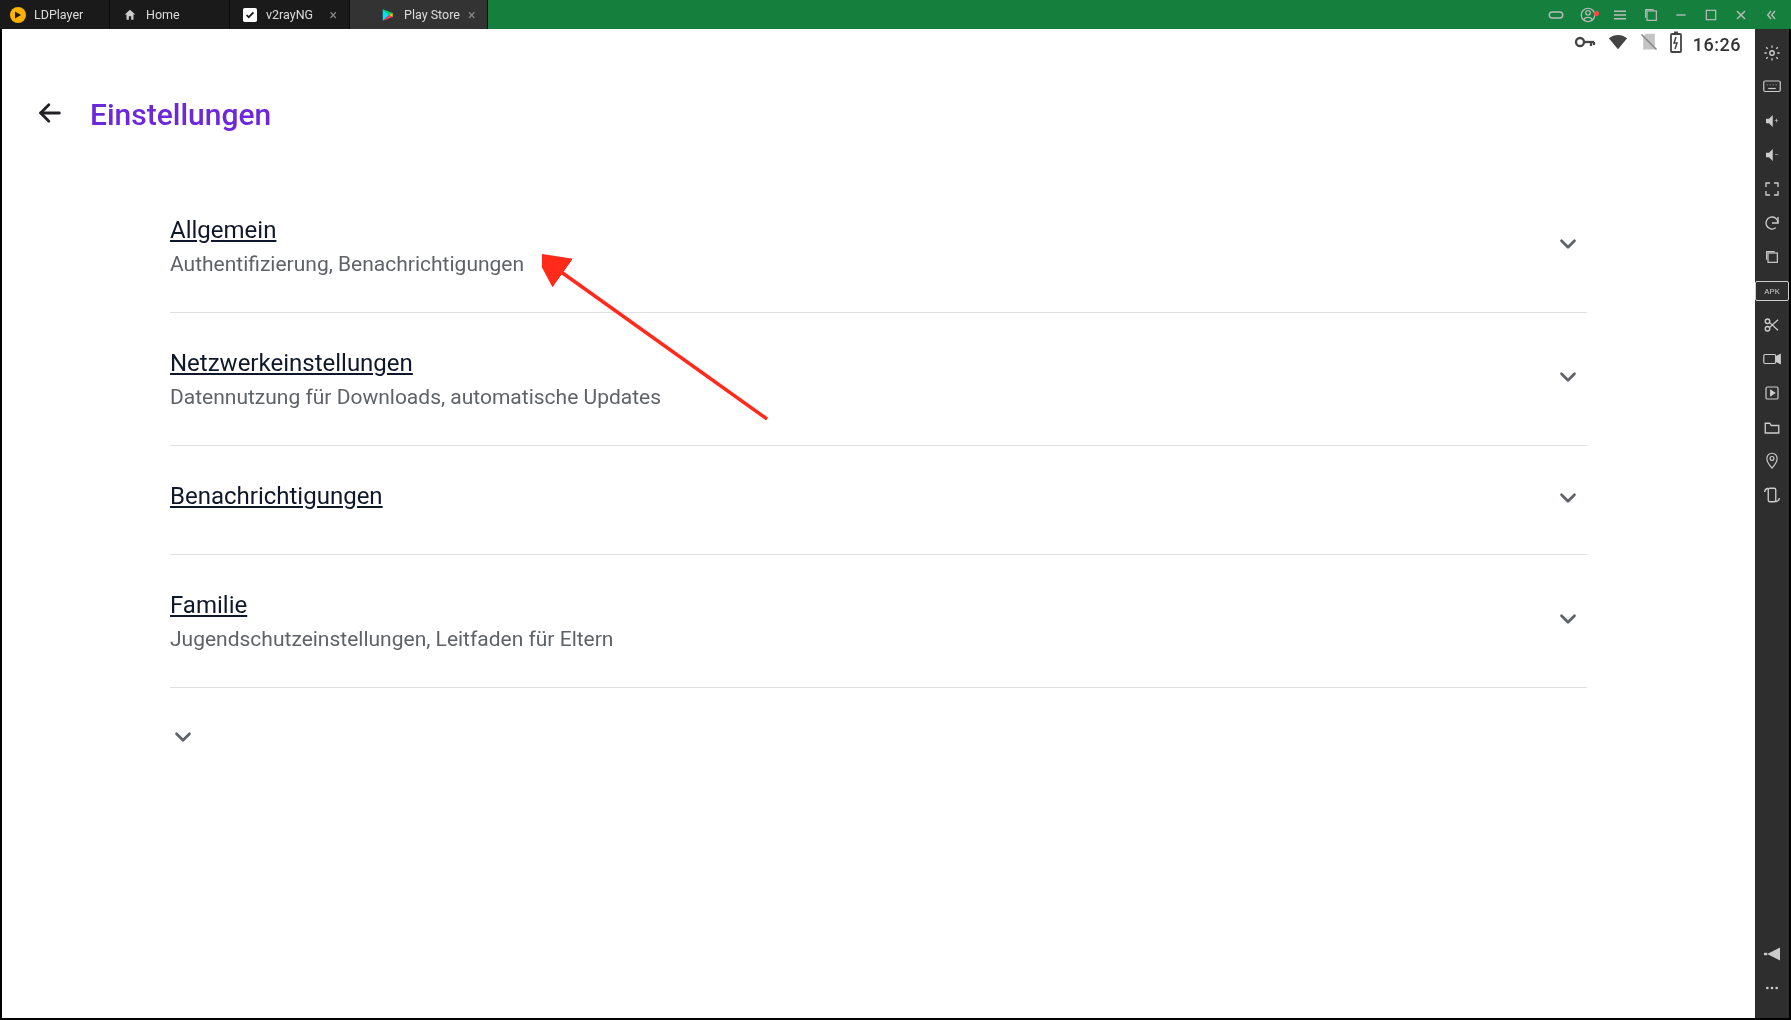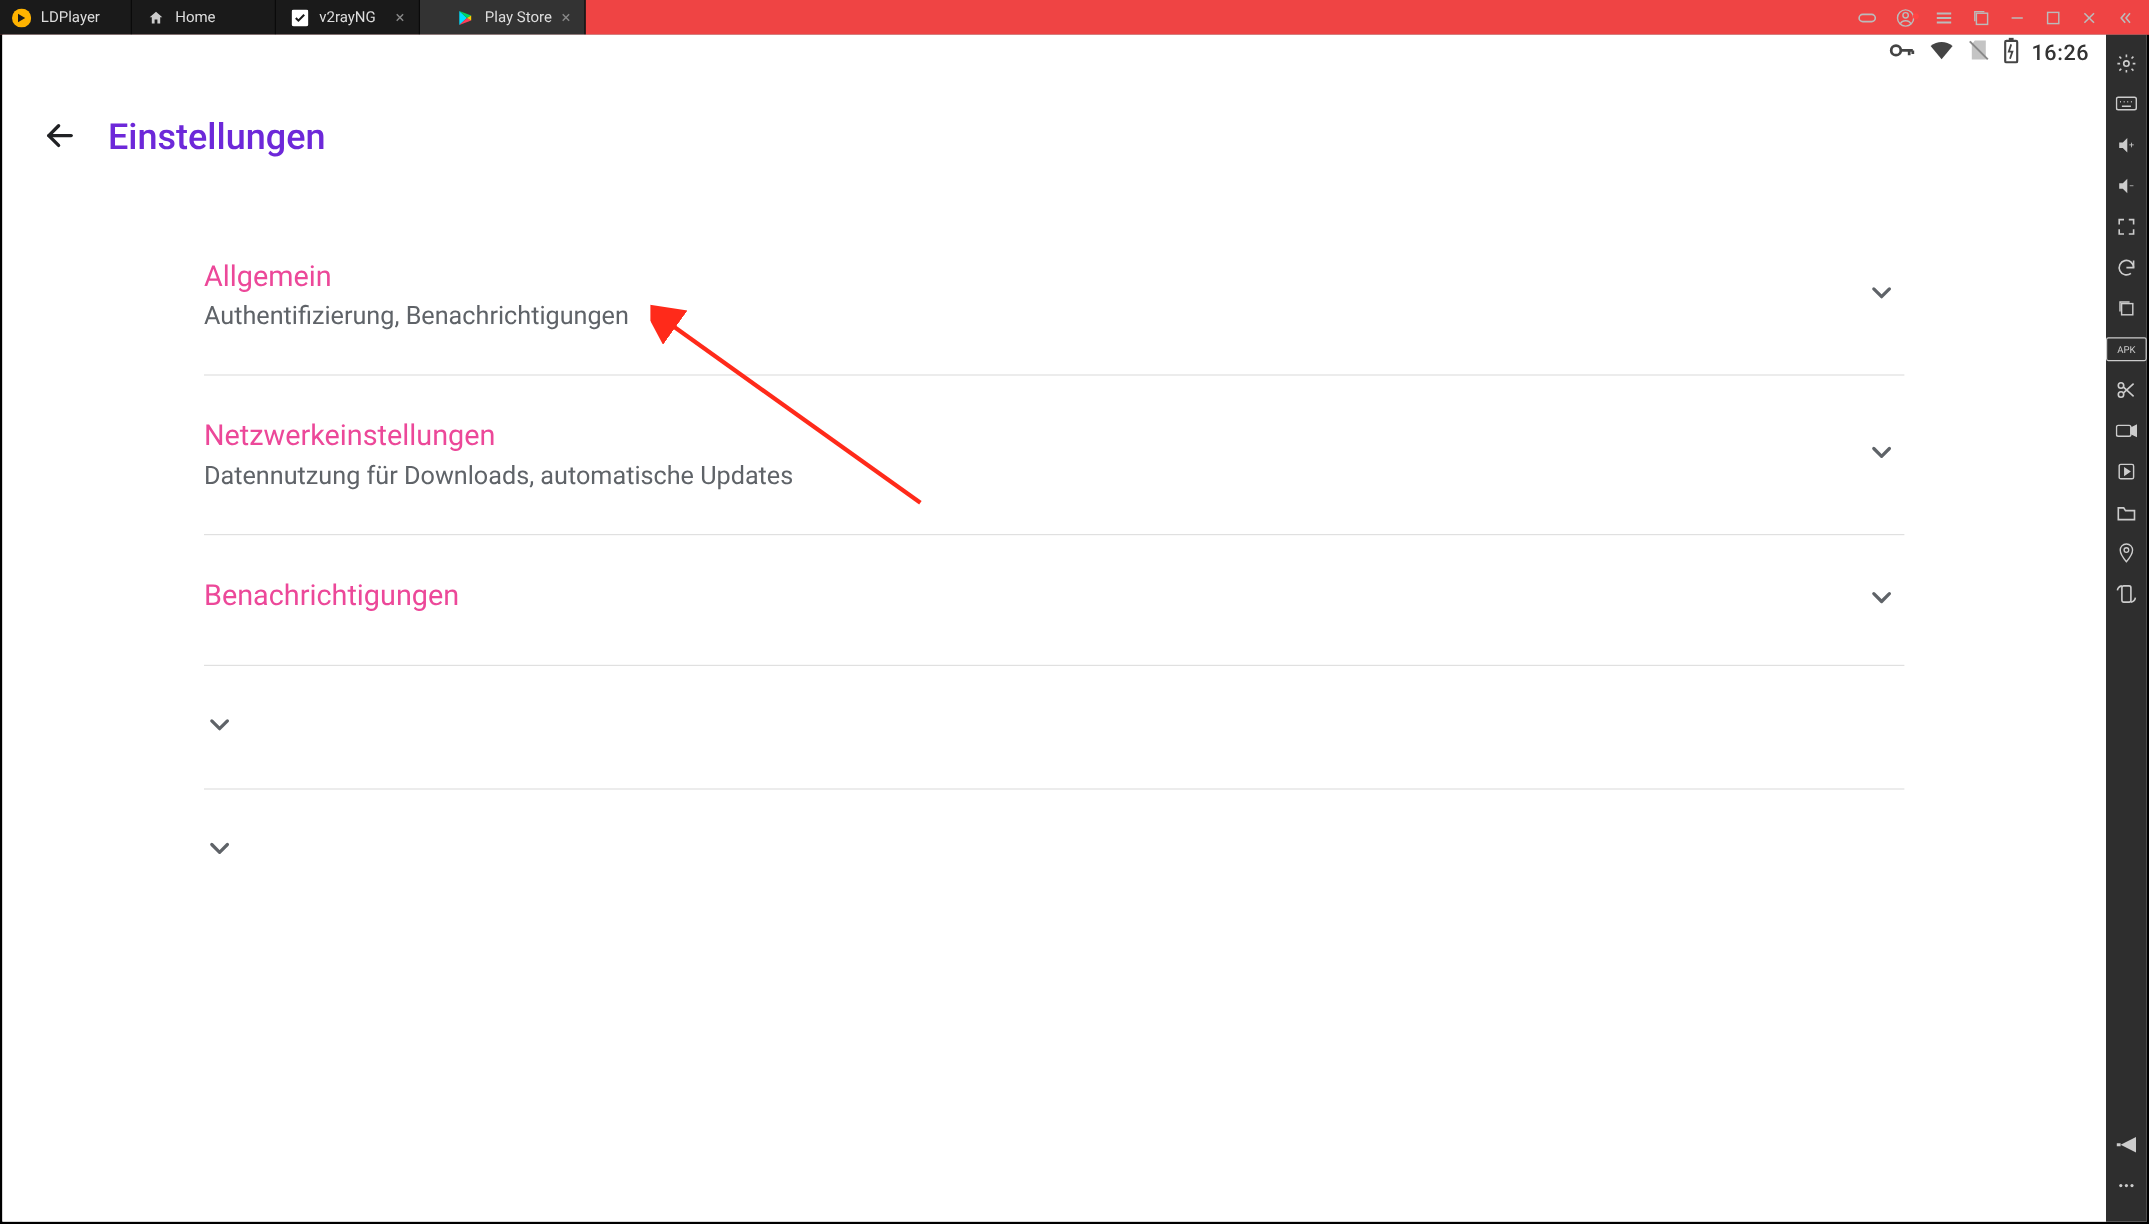--- a/index.html
+++ b/index.html
@@ -6,21 +6,21 @@
     body {
       font-family: -apple-system, BlinkMacSystemFont, "Segoe UI", Roboto, Arial, sans-serif;
       background: #000;
       width: 1791px;
       height: 1020px;
       overflow: hidden;
       position: relative;
     }
     .titlebar {
       height: 29px;
-      background: #ef4444;
+      background: #15803d;
       display: flex;
       align-items: stretch;
       color: #fff;
       font-size: 13px;
     }
     .titlebar-tabs { display: flex; align-items: stretch; flex: 1; }
     .tab {
       display: flex;
       align-items: center;
       padding: 0 12px;
@@ -97,21 +97,21 @@
     }
     .setting {
       border-bottom: 1px solid #e0e0e0;
       padding: 36px 0 36px 0;
       display: flex;
       align-items: center;
       cursor: pointer;
     }
     .setting:last-child { border-bottom: none; }
     .setting .texts { flex: 1; }
-    .setting-title { font-size: 24px; color: #ec4899; font-weight: 400; margin-bottom: 8px; }
+    .setting-title { font-size: 24px; color: #0f172a; font-weight: 400; margin-bottom: 8px; text-decoration: underline; }
     .setting-sub { font-size: 21px; color: #5f6368; }
     .chev { color: #5f6368; margin-right: 6px; }
 
     .annotation-arrow {
       position: absolute;
       pointer-events: none;
     }
   </style>
 </head>
 <body>
@@ -286,20 +286,24 @@
           <div class="setting-title">Benachrichtigungen</div>
         </div>
         <span class="chev">
           <svg width="26" height="26" viewBox="0 0 24 24" fill="none" stroke="#5f6368" stroke-width="2.5" stroke-linecap="round" stroke-linejoin="round">
               <polyline points="6 9 12 15 18 9"></polyline>
             </svg>
         </span>
       </div>
 
       <div class="setting">
+        <div class="texts">
+          <div class="setting-title">Familie</div>
+          <div class="setting-sub">Jugendschutzeinstellungen, Leitfaden für Eltern</div>
+        </div>
         <span class="chev">
           <svg width="26" height="26" viewBox="0 0 24 24" fill="none" stroke="#5f6368" stroke-width="2.5" stroke-linecap="round" stroke-linejoin="round">
               <polyline points="6 9 12 15 18 9"></polyline>
             </svg>
         </span>
       </div>
 
       <div class="setting" style="padding-bottom:0">
         <span class="chev">
           <svg width="26" height="26" viewBox="0 0 24 24" fill="none" stroke="#5f6368" stroke-width="2.5" stroke-linecap="round" stroke-linejoin="round">

